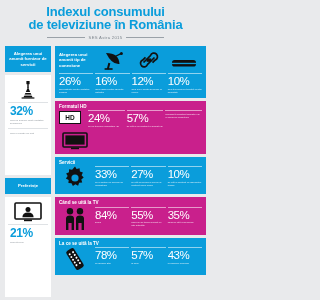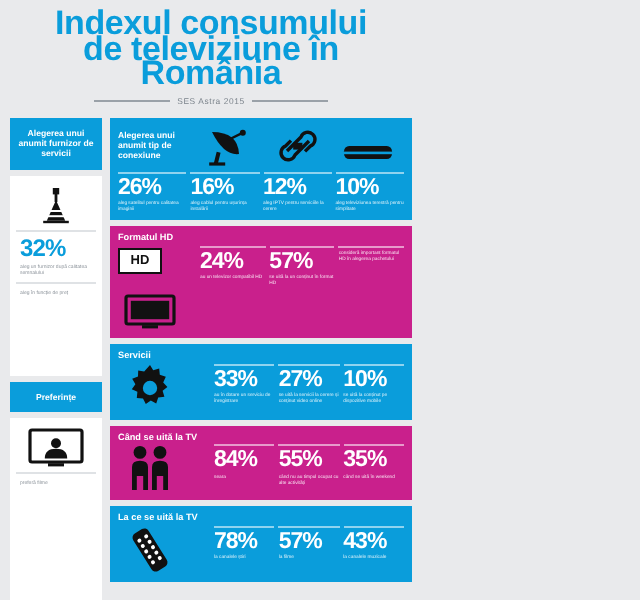--- a/index.html
+++ b/index.html
@@ -7,21 +7,21 @@
     width:211px;height:300px;overflow:hidden;
     background:#e9eaec;
     font-family:"Liberation Sans",sans-serif;
     -webkit-font-smoothing:antialiased;
   }
   .page{position:relative;width:211px;height:300px;background:#e9eaec;}
 
   
   .title-wrap{padding:6px 6px 0;text-align:center;}
   .title{
-    color:#0a9ddb;font-weight:bold;font-size:17px;line-height:12.5px;
+    color:#0a9ddb;font-weight:bold;font-size:13px;line-height:12.5px;
     letter-spacing:-.2px;
   }
   .sub-row{display:flex;align-items:center;justify-content:center;gap:4px;margin-top:4px;}
   .sub-rule{height:1px;background:#9aa1a8;flex:0 0 38px;}
   .subtitle{color:#7c848c;font-size:4.2px;letter-spacing:.3px;white-space:nowrap;}
 
   
   .body{display:flex;padding:6px 5px 5px;gap:4px;box-sizing:border-box;height:262px;}
   .col-left{width:46px;flex:0 0 46px;display:flex;flex-direction:column;gap:3px;border-radius:16px;}
   .col-right{flex:1;display:flex;flex-direction:column;gap:3px;}
@@ -55,27 +55,27 @@
     display:flex;box-sizing:border-box;padding:2px 4px 4px;gap:2px;
   }
   .stat-band.blue{background:#0a9ddb;}
   .band-title{
     color:#fff;font-size:4.6px;font-weight:bold;line-height:5.6px;
     width:36px;flex:0 0 36px;
   }
   .band-icon{width:32px;flex:0 0 32px;display:flex;align-items:center;justify-content:center;}
   .cells{flex:1;display:flex;gap:2px;}
   .cell{flex:1;border-top:1px solid rgba(255,255,255,.55);padding-top:1px;}
-  .cell .pct{color:#fff;font-size:11.5px;font-weight:bold;line-height:12px;letter-spacing:-.5px;}
+  .cell .pct{color:#fff;font-size:11.5px;font-weight:normal;line-height:12px;letter-spacing:-.5px;}
   .cell .note{color:#fff;opacity:.88;font-size:2.4px;line-height:3px;margin-top:.5px;}
 
   .section{display:flex;flex-direction:column;}
   .sec-head{padding:3px 4px 0;box-sizing:border-box;}
   .sec-head .band-title{width:auto;flex:none;}
-  .sec-body{display:flex;padding:1px 4px 4px;box-sizing:border-box;gap:16px;}
+  .sec-body{display:flex;padding:1px 4px 4px;box-sizing:border-box;gap:4px;}
   .sec-blue{background:#0a9ddb;}
   .sec-mag{background:#c9208c;}
 
   .hdbox{
     width:22px;height:13px;border:1.4px solid #111;background:#fff;
     display:flex;align-items:center;justify-content:center;
     font-size:6.5px;font-weight:bold;color:#111;box-sizing:border-box;
     margin:1px 3px 0 0;flex:0 0 22px;
   }
   svg{display:block;}
@@ -128,20 +128,21 @@
       <div class="white-card side-stack">
         <div class="side-icon">
           <svg width="28" height="20" viewBox="0 0 28 20">
             <rect x="1" y="1" width="26" height="16" rx="1" fill="none" stroke="#111" stroke-width="1.6"></rect>
             <circle cx="14" cy="7.6" r="2.5" fill="#111"></circle>
             <path d="M8.4 15.2 Q8.4 10.4 14 10.4 Q19.6 10.4 19.6 15.2 Z" fill="#111"></path>
             <rect x="10" y="17.6" width="8" height="1.6" fill="#111"></rect>
           </svg>
         </div>
         <div class="side-stat">
+          <div class="side-pct">21%</div>
           <div class="side-note">preferă filme</div>
         </div>
       </div>
     </div>
 
     <div class="col-right">
 
       <div>
         <div class="hdr-band">
           <div class="hdr-label">Alegerea unui anumit tip de conexiune</div>

